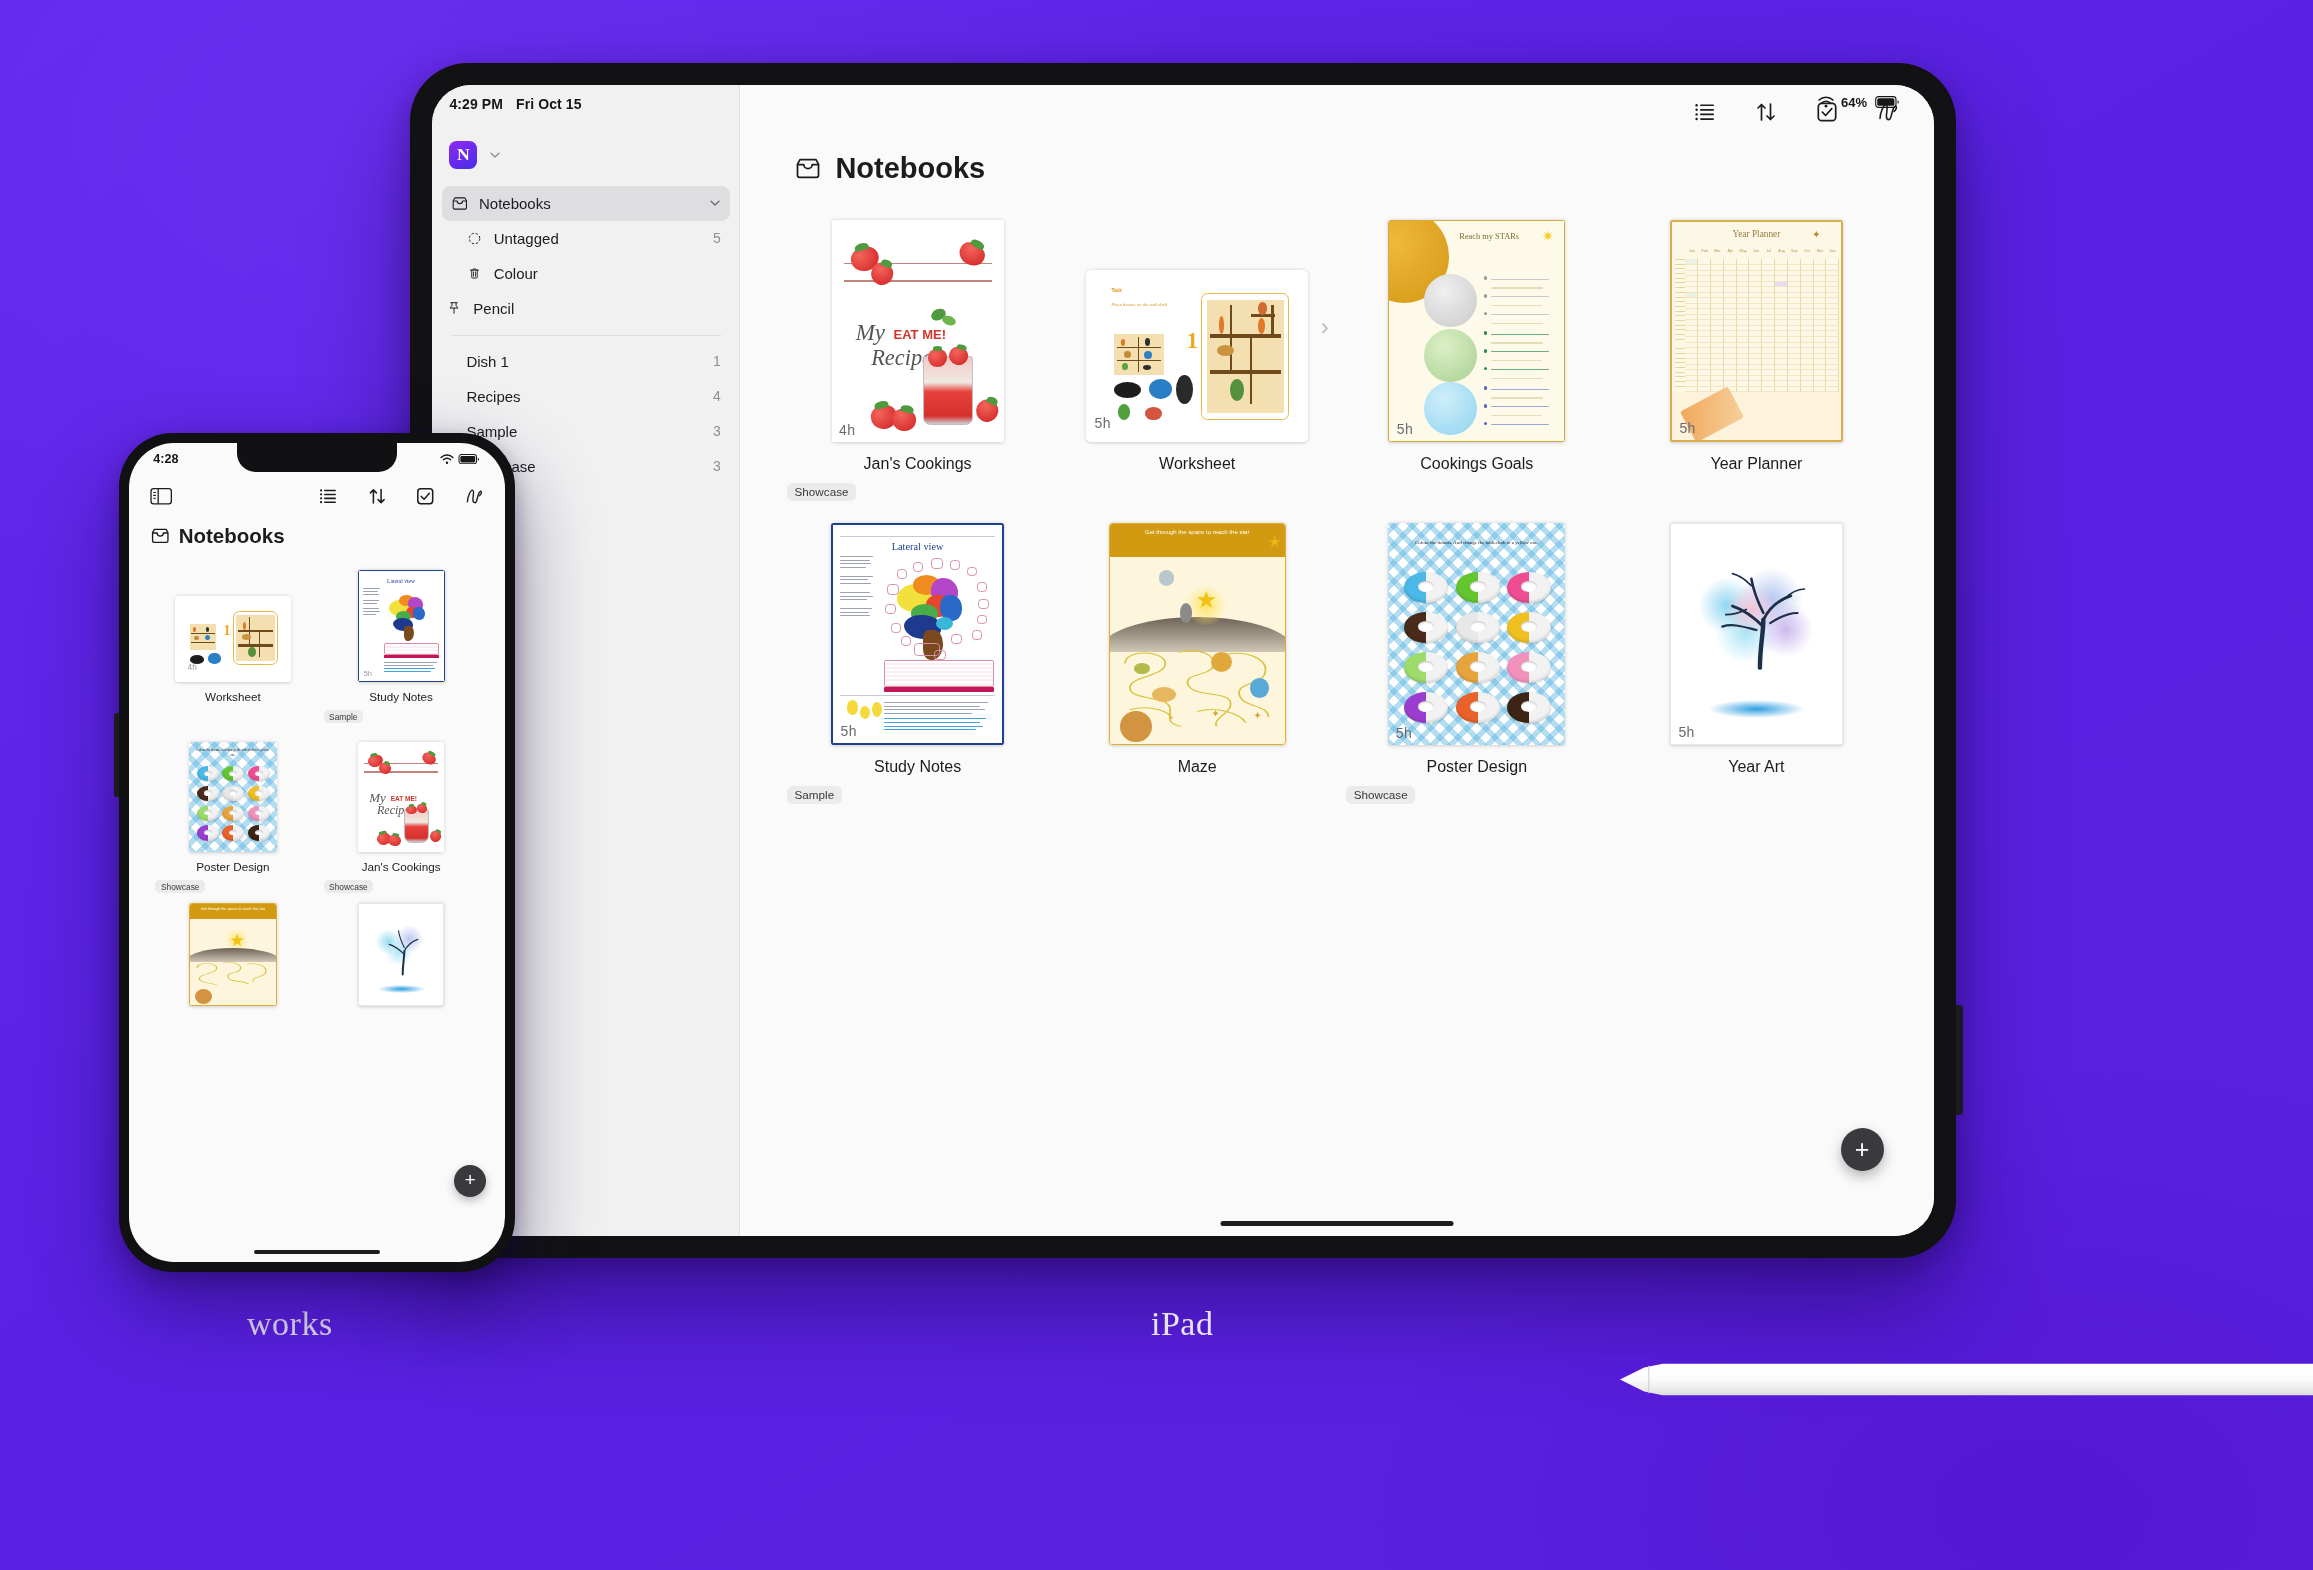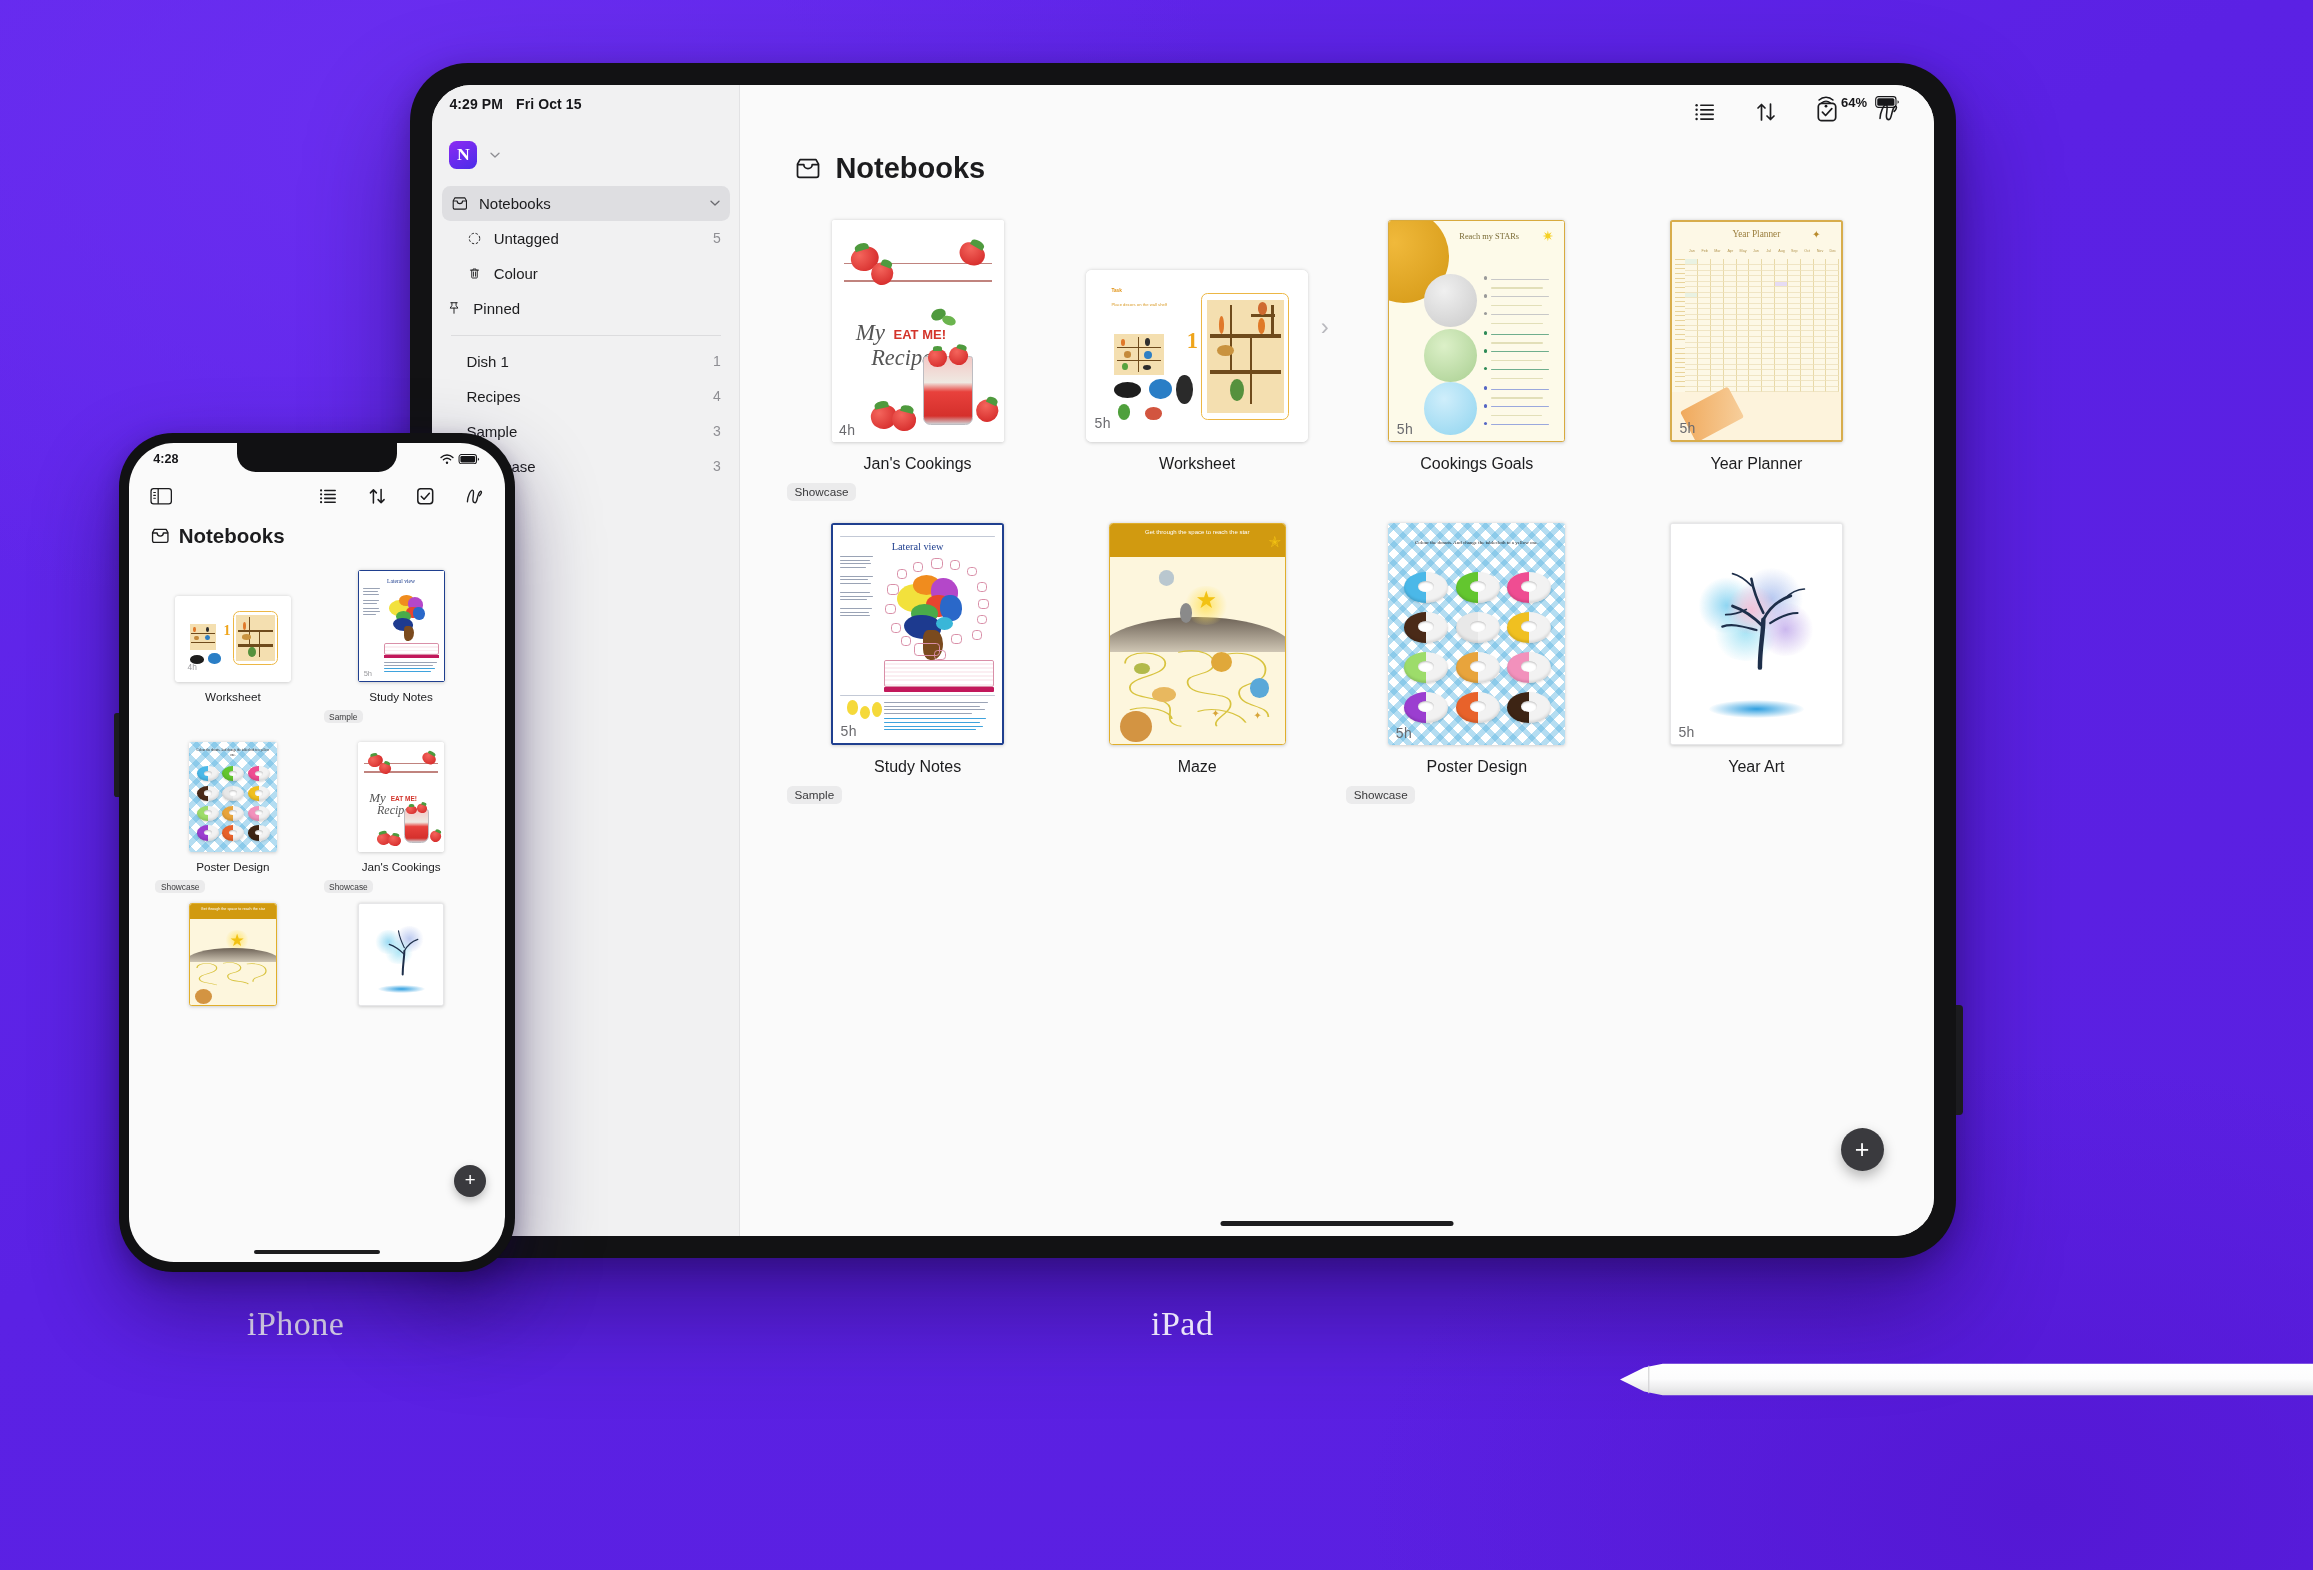--- a/index.html
+++ b/index.html
@@ -331,21 +331,21 @@
             <span class="lbl">Colour</span>
             <span class="cnt"></span>
           </div>
 
           <div class="nav-row plain">
             <span class="icn">
               <svg viewBox="0 0 20 20" width="16" height="16">
                 <path d="M6 3.4 H14 M7.4 3.4 V7 l-2.3 3.1 H14.9 L12.6 7 V3.4 M10 10.1 V16.6" fill="none" stroke="#1c1c1e" stroke-width="1.2" stroke-linecap="round" stroke-linejoin="round"></path>
               </svg>
             </span>
-            <span class="lbl">Pinned</span>
+            <span class="lbl">Pencil</span>
           </div>
         </div>
 
         <div class="divider"></div>
 
         <div>
           <div class="tag-row">
             <span class="lbl">Dish 1</span>
             <span class="cnt">1</span>
           </div>
@@ -1262,21 +1262,21 @@
             </div>
           </div>
         </div>
       </div>
 
       <div class="ip-fab">+</div>
       <div class="ip-home"></div>
     </div>
   </div>
 
-  <div class="caption" id="cap-iphone">iPhone</div>
+  <div class="caption" id="cap-iphone">works</div>
   <div class="caption" id="cap-ipad">iPad</div>
 
   <svg class="pencil" viewBox="0 0 760 42">
     <defs>
       <linearGradient id="pg" x1="0" y1="0" x2="0" y2="1">
         <stop offset="0%" stop-color="#ffffff"></stop>
         <stop offset="48%" stop-color="#fcfcfd"></stop>
         <stop offset="78%" stop-color="#ececed"></stop>
         <stop offset="100%" stop-color="#dcdcde"></stop>
       </linearGradient>

